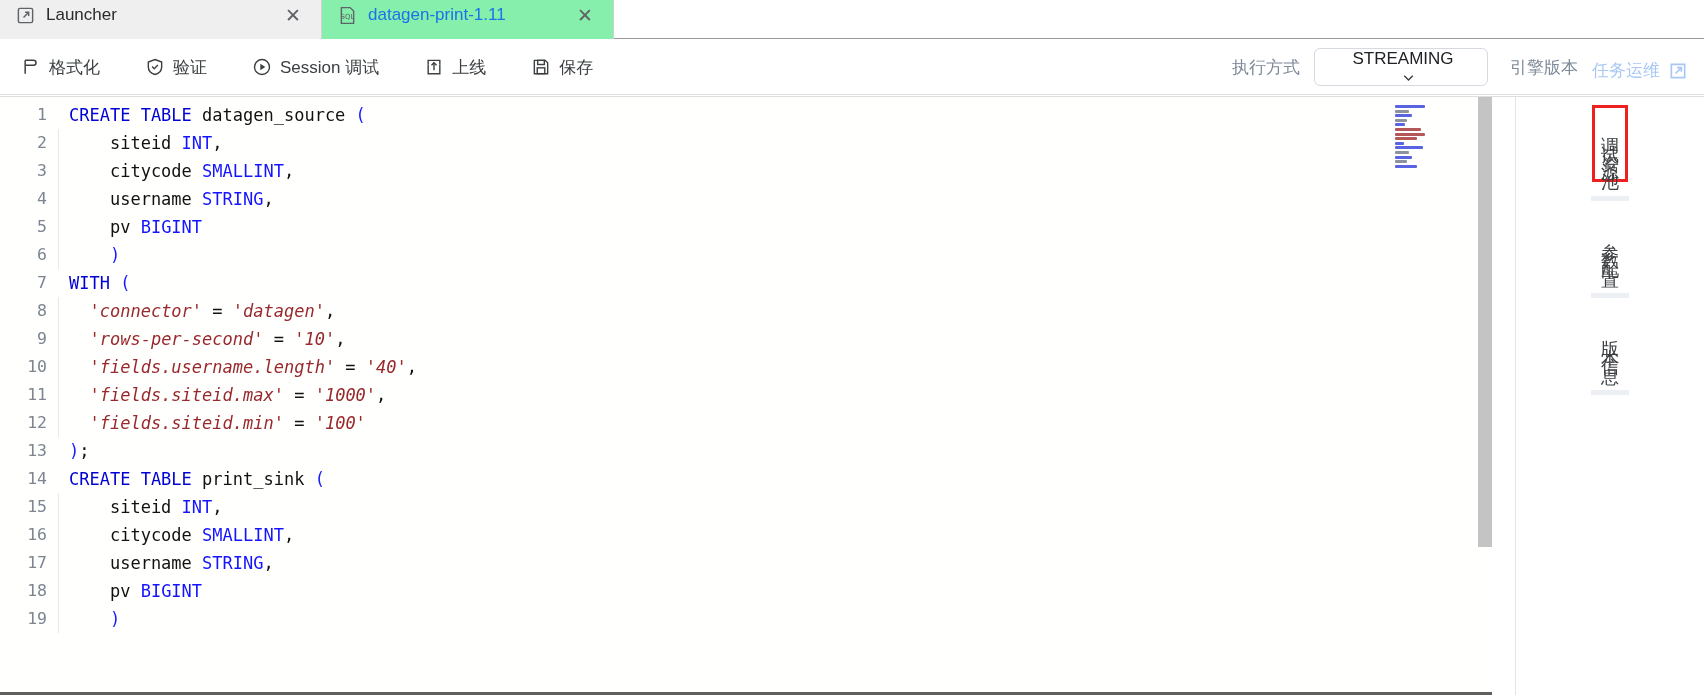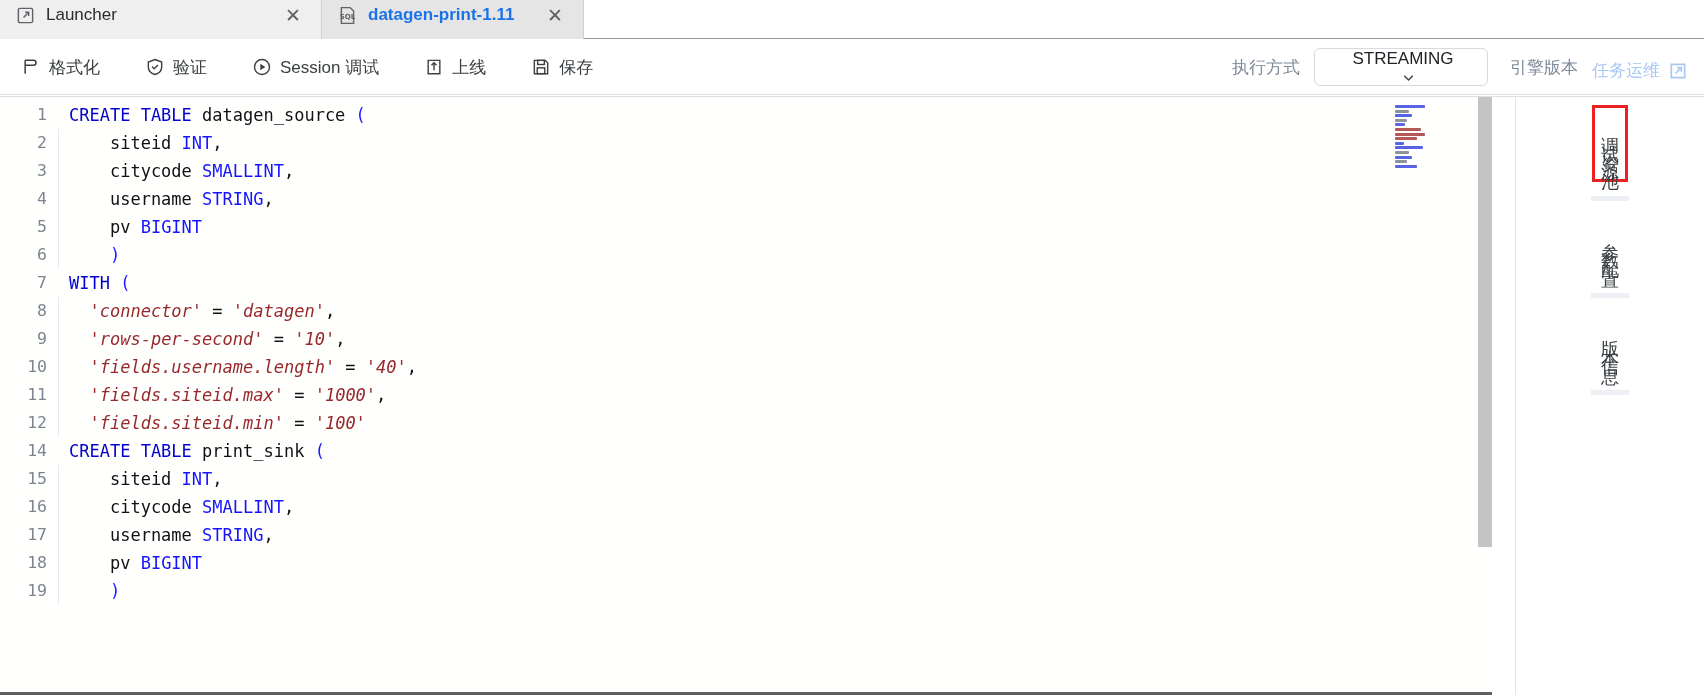--- a/index.html
+++ b/index.html
@@ -19,21 +19,21 @@
     border-bottom: 1px solid #9a9a9a;
     display: flex; align-items: stretch;
   }
   .tab {
     display: flex; align-items: center;
     height: 39px; padding: 0 14px 9px 14px;
     border-right: 1px solid #d0d0d0;
     position: relative;
   }
   .tab.inactive { background: #efefef; width: 322px; }
-  .tab.active { background: #e5e5e5; width: 262px; font-weight: bold; }
+  .tab.active { background: #86efac; width: 292px; }
   .tab-icon { width: 22px; height: 22px; flex: 0 0 22px; margin-right: 10px;
               display: flex; align-items: center; justify-content: center; }
   .tab-label { font-size: 17px; color: #2b2b2b; white-space: nowrap; flex: 1 1 auto; }
   .tab.active .tab-label { color: #1a73e8; }
   .tab-close {
     width: 28px; height: 28px; flex: 0 0 28px;
     display: flex; align-items: center; justify-content: center;
     font-size: 19px; color: #5f6368; line-height: 1;
     margin-left: 10px; cursor: pointer;
   }
@@ -299,20 +299,21 @@
           <div class="line l3"><span class="ln">3</span><span class="lcontent"><span class="op">    citycode </span><span class="typ">SMALLINT</span><span class="op">,</span></span></div>
           <div class="line l4"><span class="ln">4</span><span class="lcontent"><span class="op">    username </span><span class="typ">STRING</span><span class="op">,</span></span></div>
           <div class="line l5"><span class="ln">5</span><span class="lcontent"><span class="op">    pv </span><span class="typ">BIGINT</span></span></div>
           <div class="line l6"><span class="ln">6</span><span class="lcontent"><span class="op">    </span><span class="pun">)</span></span></div>
           <div class="line l7"><span class="ln">7</span><span class="lcontent"><span class="kw">WITH </span><span class="pun">(</span></span></div>
           <div class="line l8"><span class="ln">8</span><span class="lcontent"><span class="op">  </span><span class="str">'connector'</span><span class="op"> = </span><span class="str">'datagen'</span><span class="op">,</span></span></div>
           <div class="line l9"><span class="ln">9</span><span class="lcontent"><span class="op">  </span><span class="str">'rows-per-second'</span><span class="op"> = </span><span class="str">'10'</span><span class="op">,</span></span></div>
           <div class="line l10"><span class="ln">10</span><span class="lcontent"><span class="op">  </span><span class="str">'fields.username.length'</span><span class="op"> = </span><span class="str">'40'</span><span class="op">,</span></span></div>
           <div class="line l11"><span class="ln">11</span><span class="lcontent"><span class="op">  </span><span class="str">'fields.siteid.max'</span><span class="op"> = </span><span class="str">'1000'</span><span class="op">,</span></span></div>
           <div class="line l12"><span class="ln">12</span><span class="lcontent"><span class="op">  </span><span class="str">'fields.siteid.min'</span><span class="op"> = </span><span class="str">'100'</span></span></div>
+          <div class="line l13"><span class="ln">13</span><span class="lcontent"><span class="pun">)</span><span class="op">;</span></span></div>
           <div class="line l14"><span class="ln">14</span><span class="lcontent"><span class="kw">CREATE TABLE </span><span class="op">print_sink </span><span class="pun">(</span></span></div>
           <div class="line l15"><span class="ln">15</span><span class="lcontent"><span class="op">    siteid </span><span class="typ">INT</span><span class="op">,</span></span></div>
           <div class="line l16"><span class="ln">16</span><span class="lcontent"><span class="op">    citycode </span><span class="typ">SMALLINT</span><span class="op">,</span></span></div>
           <div class="line l17"><span class="ln">17</span><span class="lcontent"><span class="op">    username </span><span class="typ">STRING</span><span class="op">,</span></span></div>
           <div class="line l18"><span class="ln">18</span><span class="lcontent"><span class="op">    pv </span><span class="typ">BIGINT</span></span></div>
           <div class="line l19"><span class="ln">19</span><span class="lcontent"><span class="op">    </span><span class="pun">)</span></span></div>
         </div>
       <div class="minimap" id="minimap">
           <div class="mm-line" style="width: 30px; background: rgb(59, 73, 223);"></div>
           <div class="mm-line" style="width: 14px; background: rgb(122, 127, 140);"></div>

